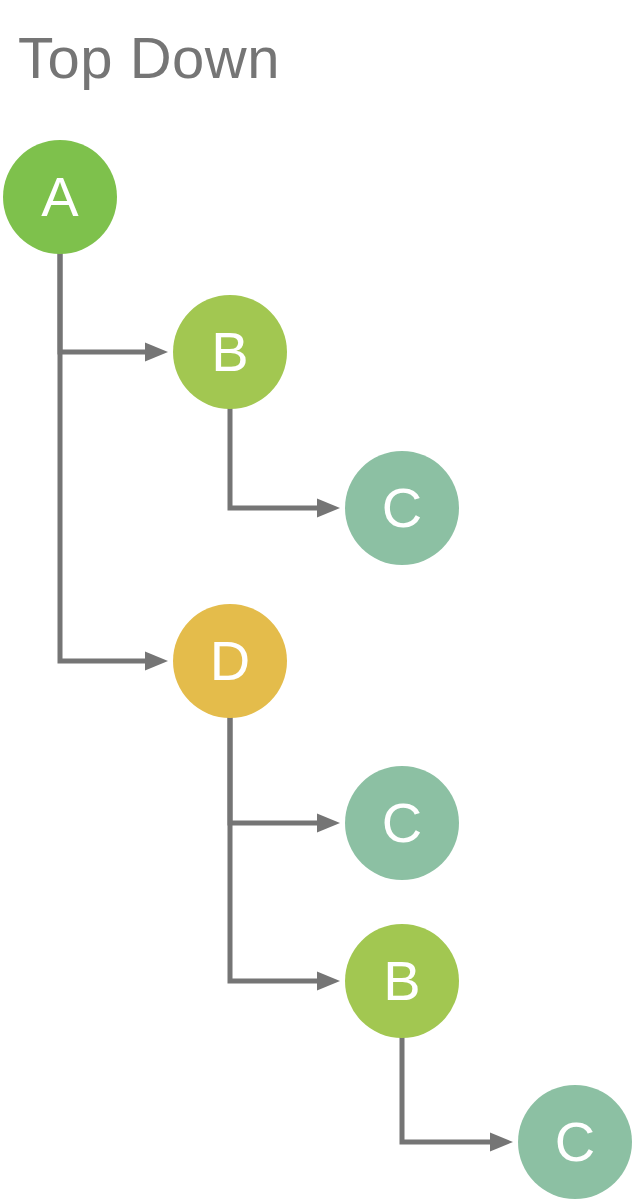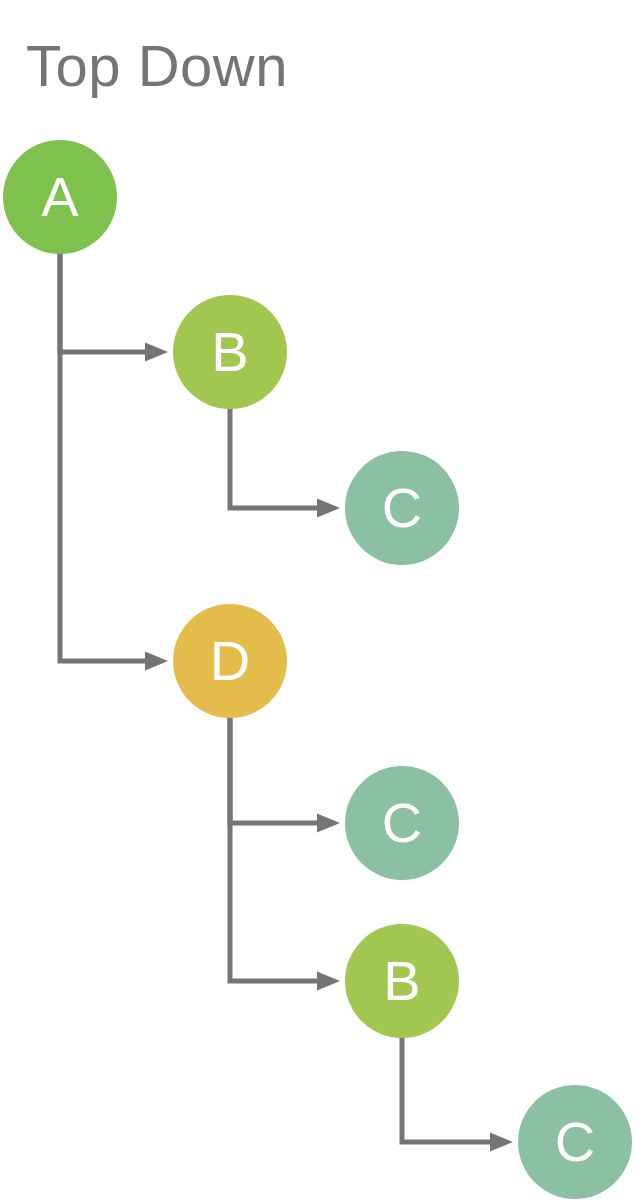--- a/index.html
+++ b/index.html
@@ -12,21 +12,21 @@
     position: relative;
     width: 638px;
     height: 1204px;
     overflow: hidden;
     background: #ffffff;
   }
   .page-title {
     position: absolute;
     left: 10px;
     top: 16px;
-    margin: 16px;
+    margin: 8px;
     font-size: 58px;
     font-weight: 300;
     letter-spacing: 0.5px;
     color: #757575;
     white-space: nowrap;
   }
   svg.edge-layer {
     position: absolute;
     left: 0;
     top: 0;

